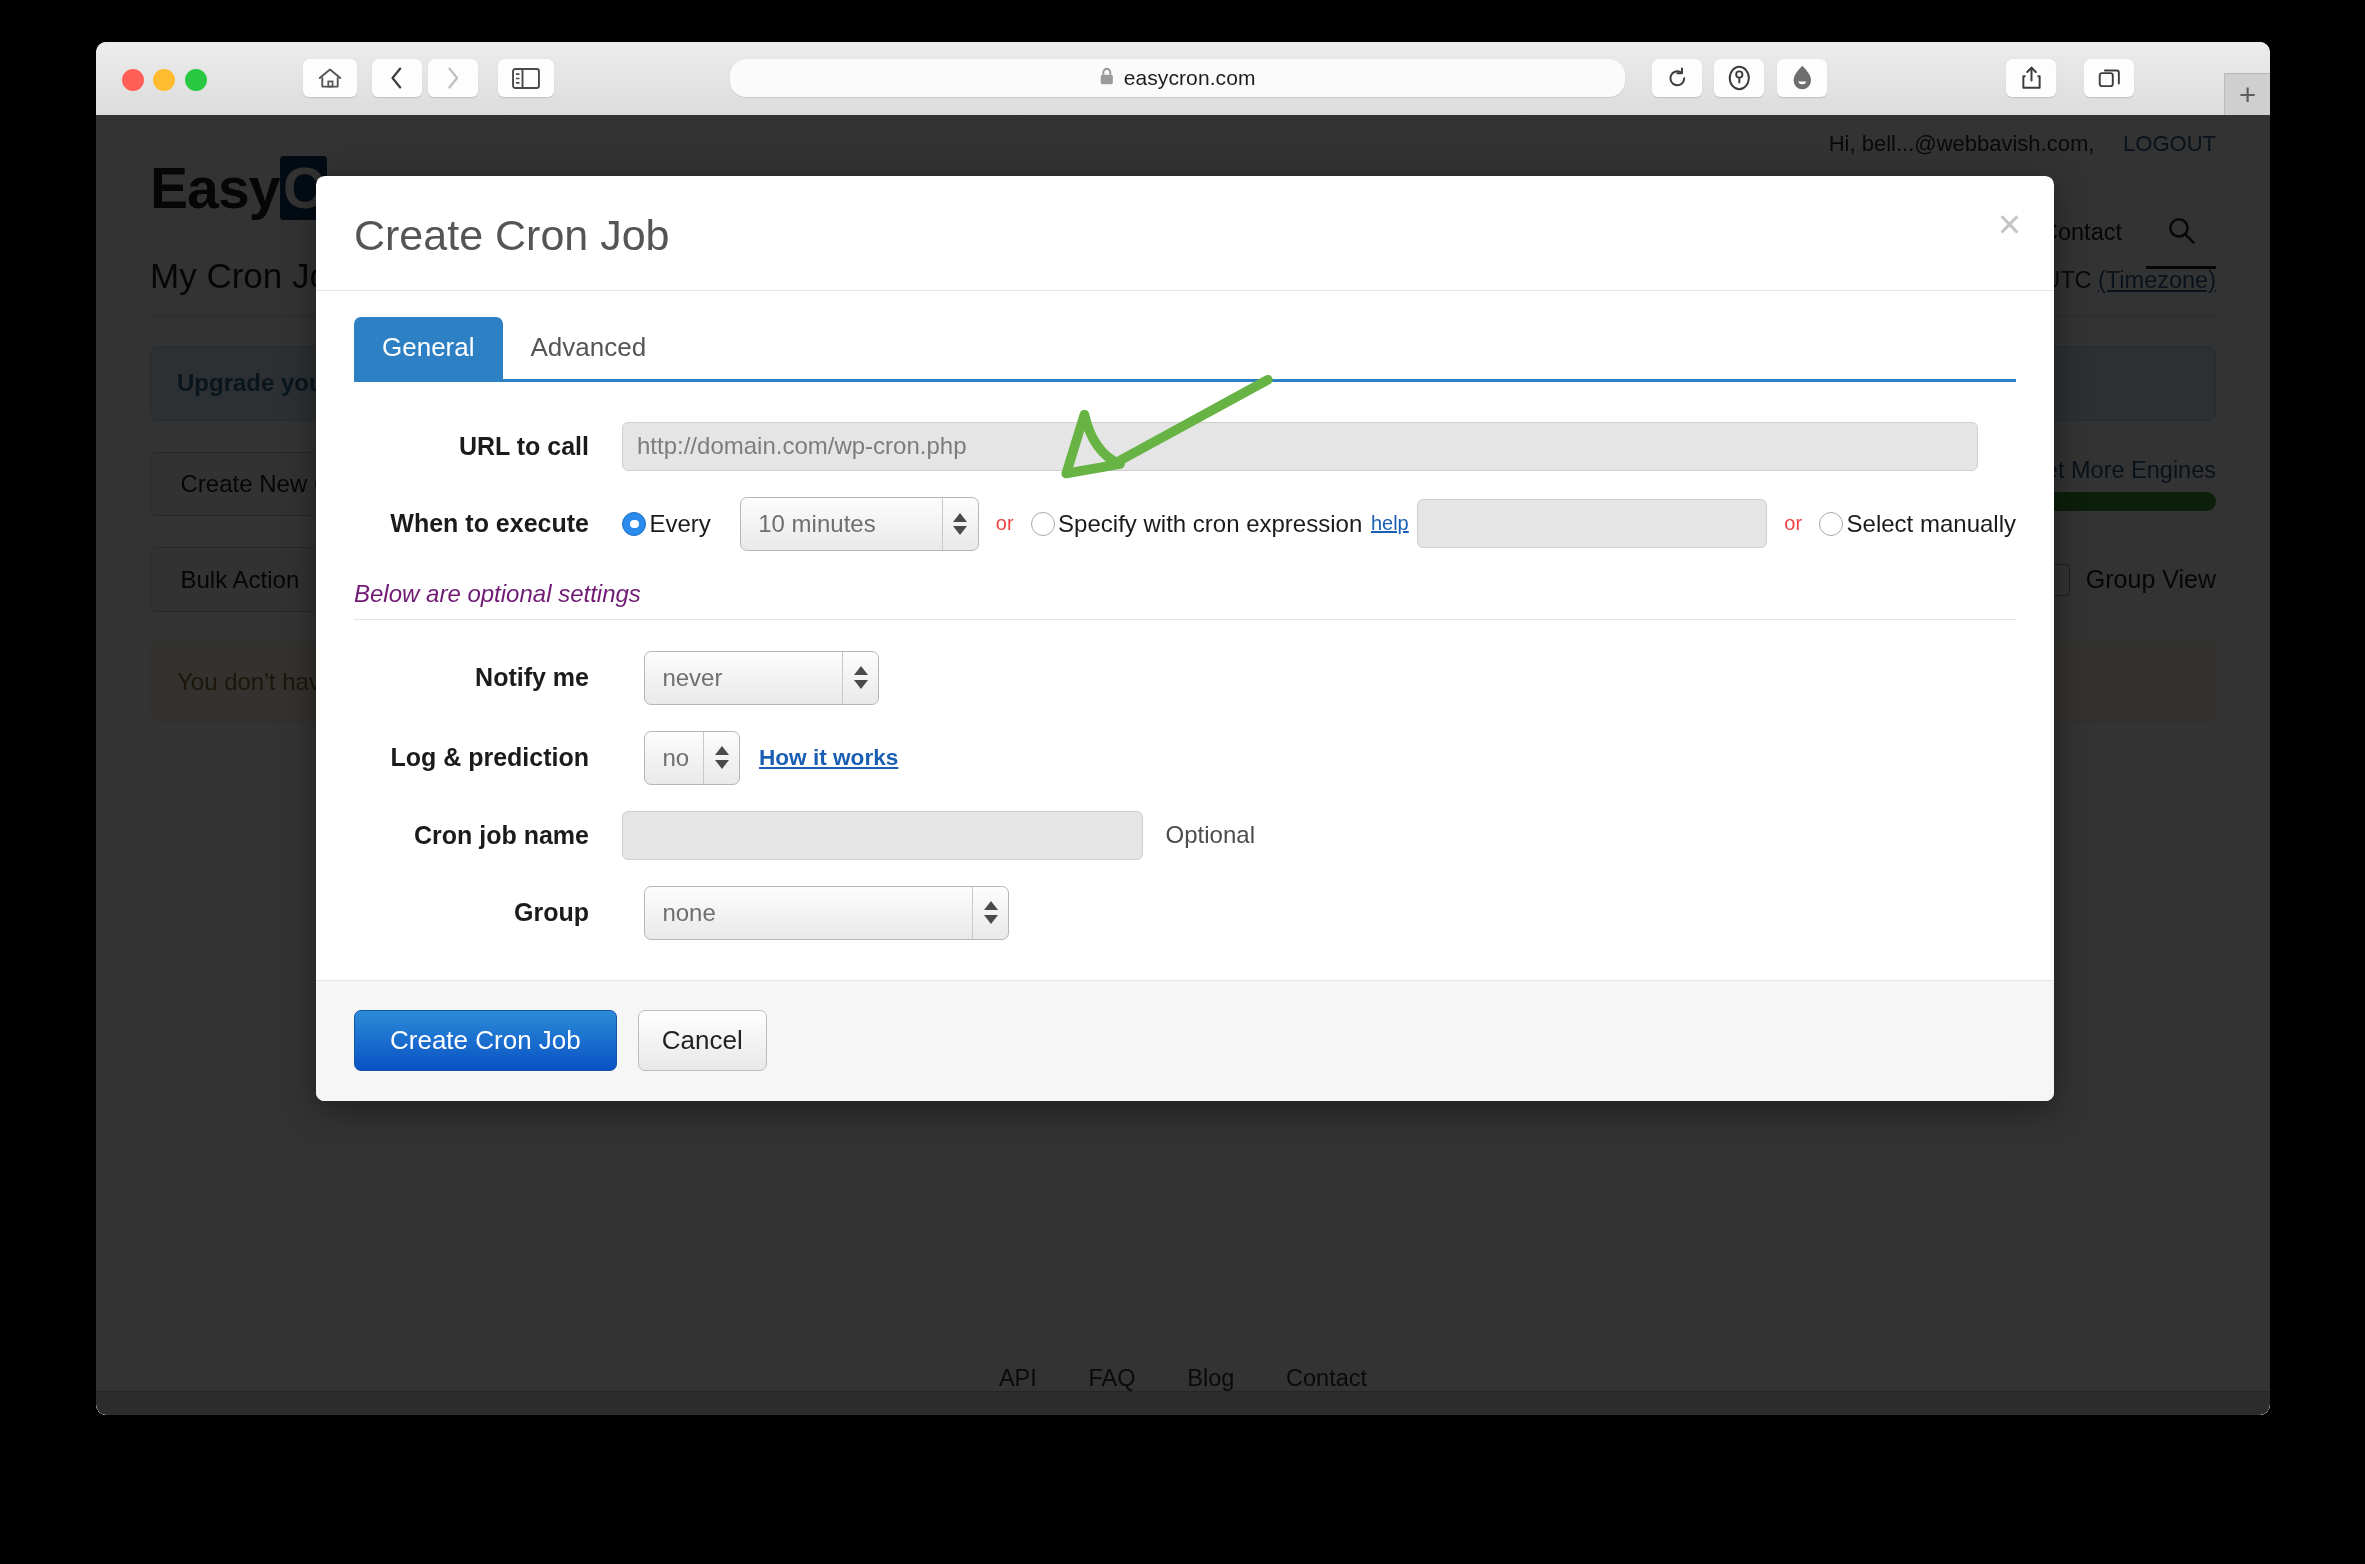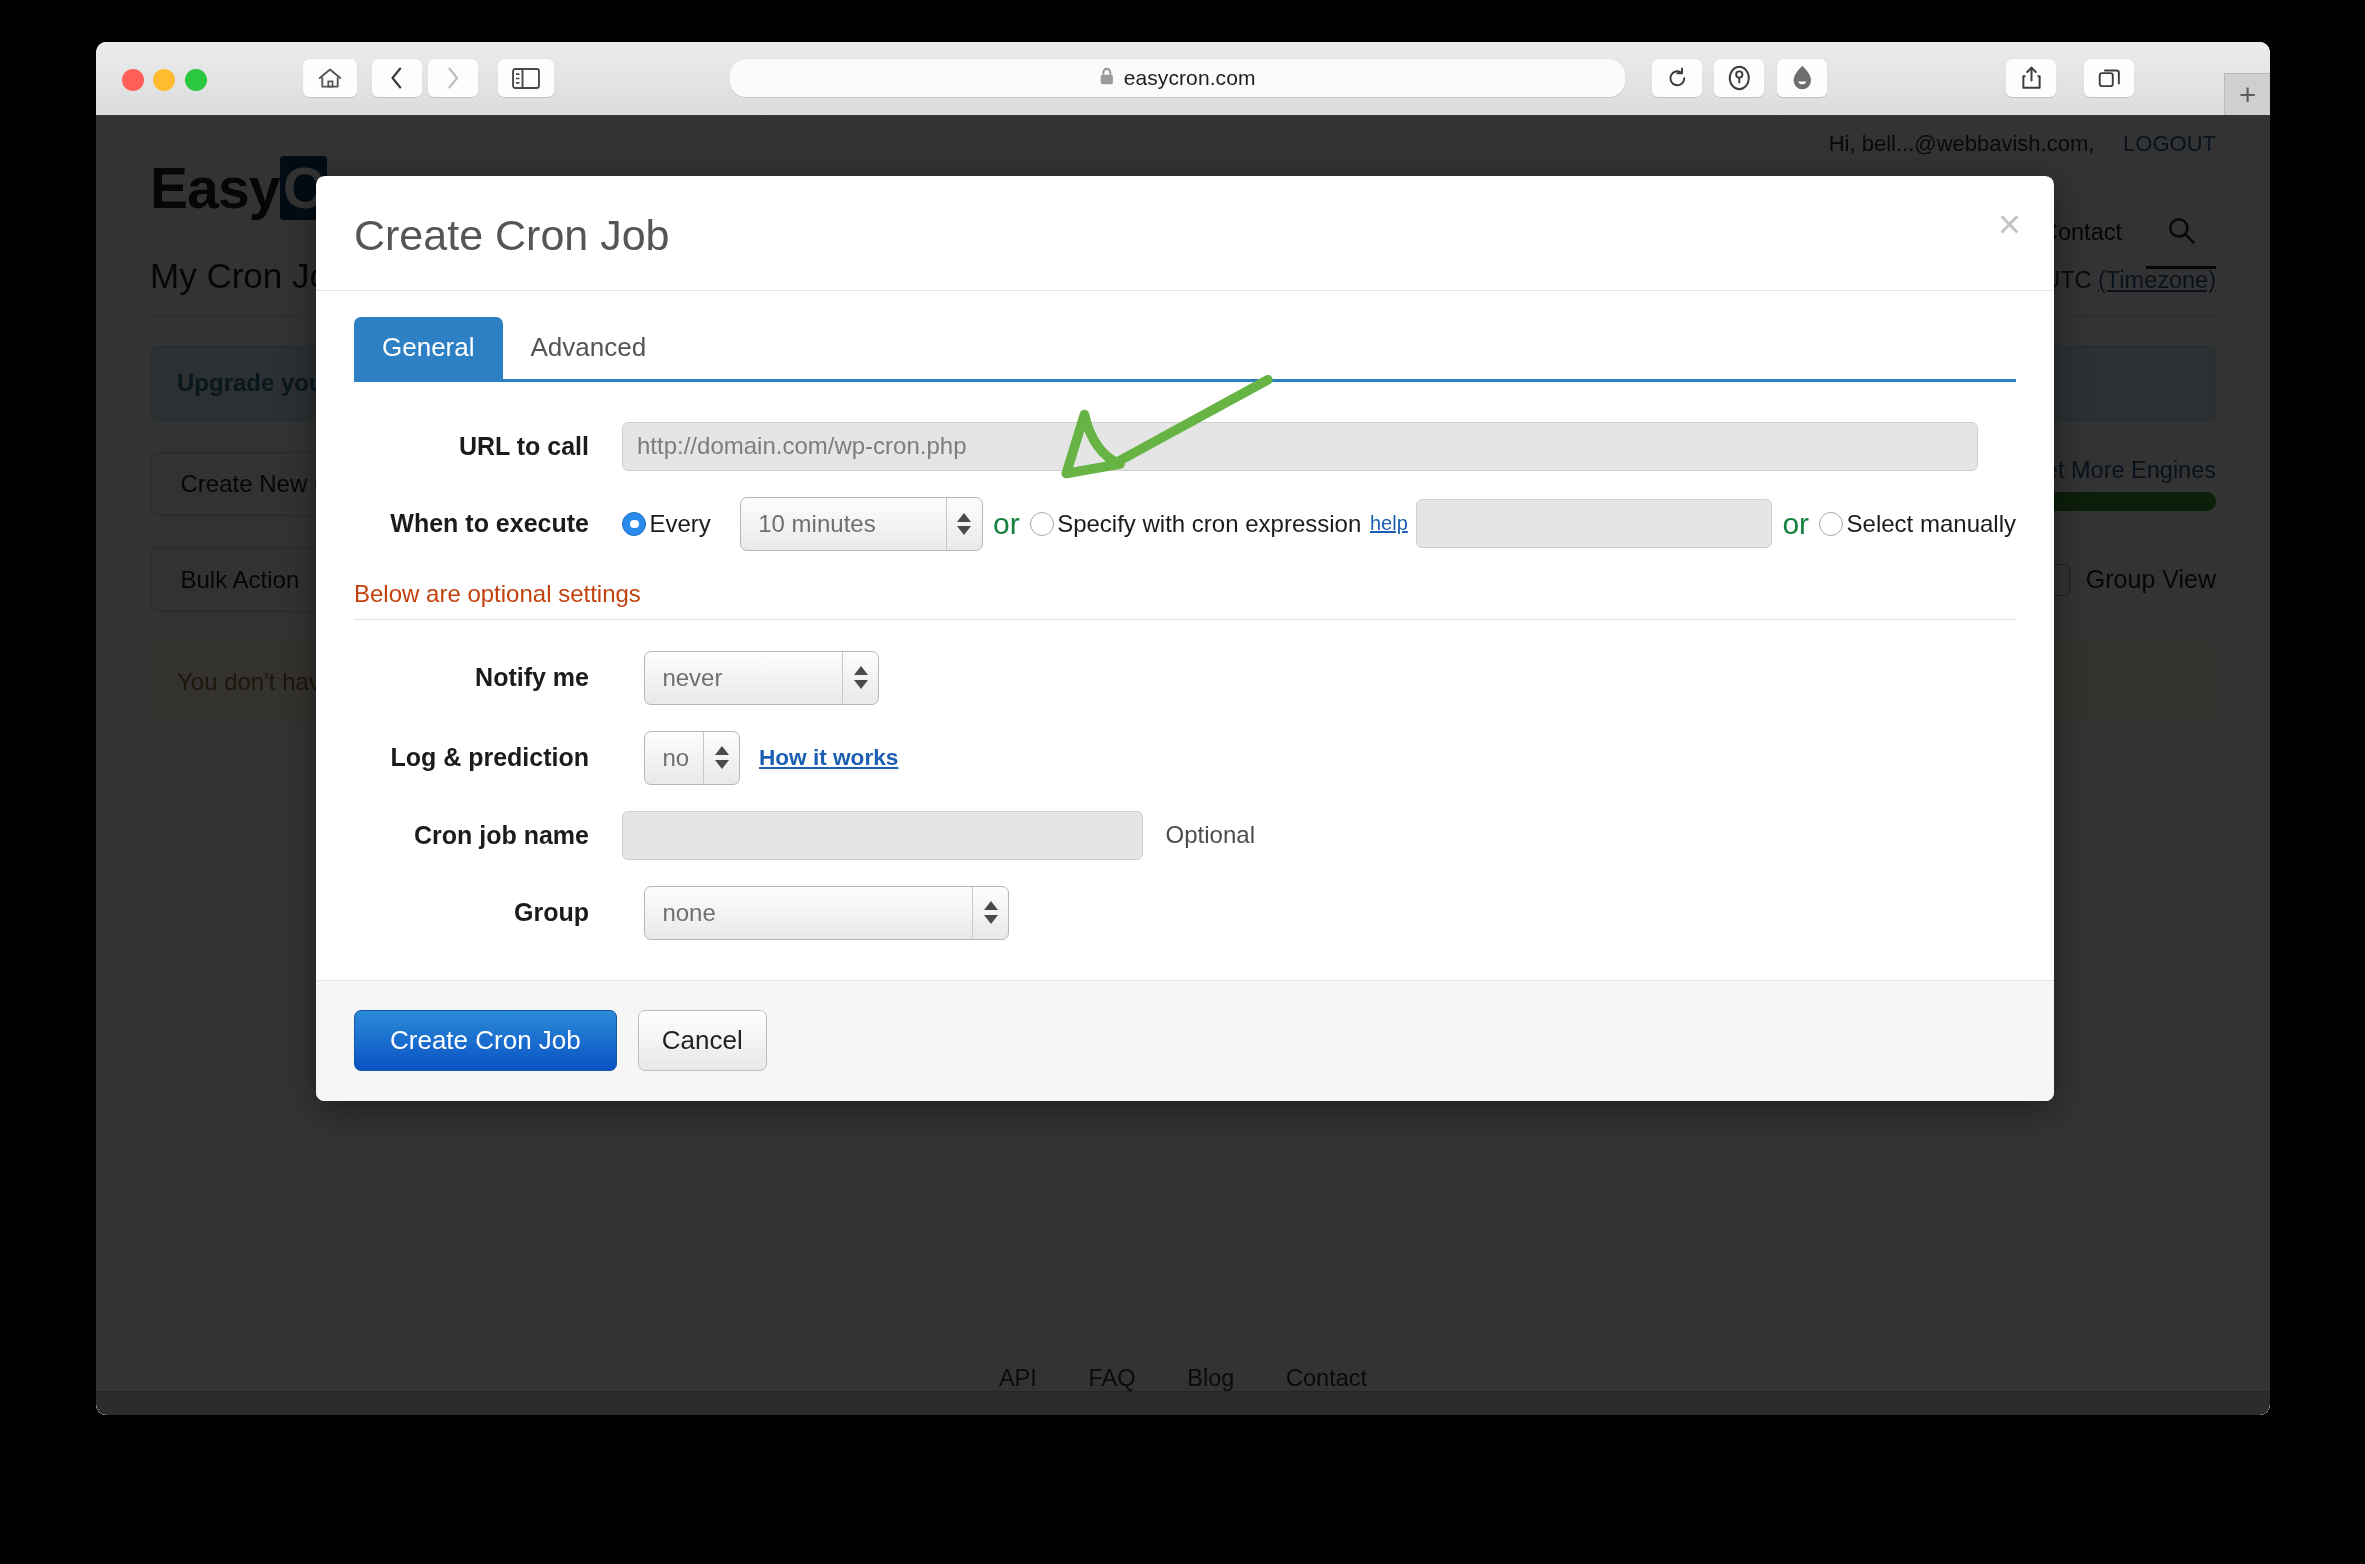--- a/index.html
+++ b/index.html
@@ -402,39 +402,40 @@
     left: 7px; top: 7px;
     width: 8.7px; height: 8.7px;
     border-radius: 50%;
     background: #fff;
   }
   .inline-text {
     font-size: 24px;
     color: #1b1b1b;
     white-space: nowrap;
   }
-  .or-text { font-size: 30px; color: #15803d; margin: 0 10px; }
+  .or-text { font-size: 20px; color: #ef4444; margin: 0 17px; }
   .link-sm {
     font-size: 20px;
     color: #1a5fb4;
     text-decoration: underline;
     margin: 0 8.7px;
   }
   .link-md {
     font-size: 22.6px;
     color: #1a5fb4;
     text-decoration: underline;
     margin-left: 19px;
     font-weight: 700;
   }
   .hint-text { font-size: 24px; color: #4c4c4c; margin-left: 22.6px; }
 
   #optional-note {
+    font-style: italic;
     font-size: 24px;
-    color: #c2410c;
+    color: #701a75;
     margin: 29.5px 0 10.4px 0;
   }
   #optional-divider {
     border-top: 0.9px solid #e3e3e3;
     margin-bottom: 31px;
   }
 
   #modal-footer {
     border-top: 0.9px solid #e6e6e6;
     background: #f6f6f6;

